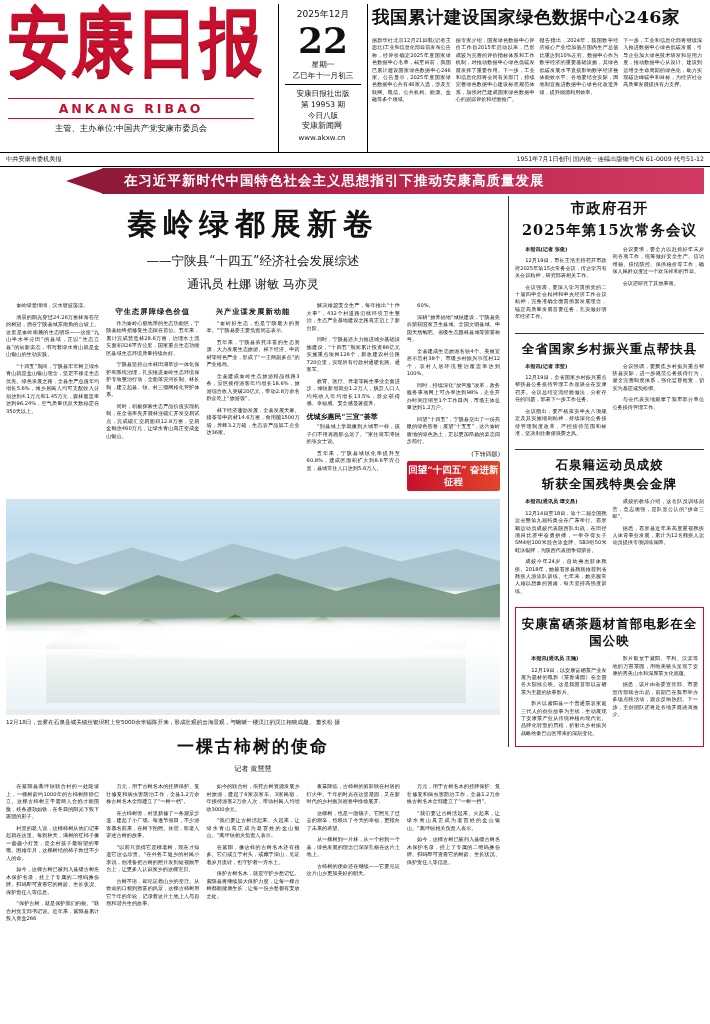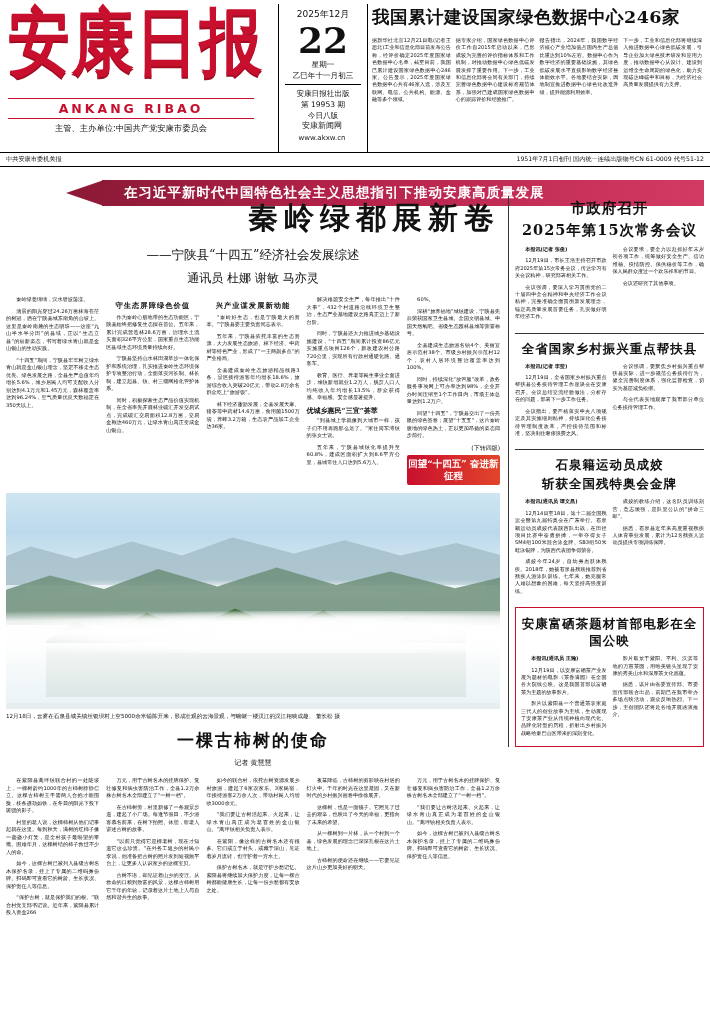--- a/index.html
+++ b/index.html
@@ -39,34 +39,34 @@
   .head-right{position:absolute;left:372px;top:6px;width:330px;}
   .head-lead{font-size:17.5px;font-weight:700;font-family:"DejaVu Serif","Liberation Serif",serif;line-height:23px;letter-spacing:.5px;}
   .head-body{display:flex;gap:5px;margin-top:8px;}
   .head-col{font-size:5.1px;line-height:7.4px;text-align:justify;flex:1;}
   .agency{position:absolute;left:278px;top:120px;width:88px;text-align:center;font-size:8px;line-height:12px;}
   .agency .u{font-size:7px;}
 
   .strip{position:absolute;left:0;top:152px;width:710px;font-size:6.2px;border-top:1px solid #000;border-bottom:1px solid #000;padding:2px 6px;box-sizing:border-box;display:flex;justify-content:space-between;}
 
   
-  .banner{position:relative;margin:12px 6px 0 6px;height:26px;}
+  .banner{position:relative;margin:0 6px 0 6px;height:26px;}
   .banner-bar{position:absolute;left:96px;top:0;right:0;height:26px;
     background:linear-gradient(90deg,#8e1a38 0%,#b4224a 40%,#d23a63 100%);}
   .banner-tri{position:absolute;left:60px;top:0;width:0;height:0;border-top:13px solid transparent;border-bottom:13px solid transparent;border-right:38px solid #8e1a38;}
   .banner-txt{position:absolute;left:118px;top:4px;color:#fff;font-size:13.5px;font-weight:700;letter-spacing:1px;font-family:"DejaVu Serif","Liberation Serif",serif;}
 
   
   .content{position:absolute;left:6px;top:196px;width:698px;}
   .left{position:absolute;left:0;top:0;width:494px;}
   .right{position:absolute;left:502px;top:0;width:196px;border-left:1px solid #333;padding-left:6px;box-sizing:border-box;}
 
   .headline{
-    text-align:right;font-family:Liberation Sans, sans-serif;
-    font-weight:700;font-size:30px;letter-spacing:6px;margin-top:2px;
+    text-align:center;font-family:Liberation Sans, sans-serif;
+    font-weight:700;font-size:30px;letter-spacing:6px;margin-top:8px;
   }
   .subhead{text-align:center;font-size:12.5px;margin-top:8px;font-family:"DejaVu Serif","Liberation Serif",serif;}
   .byline{text-align:center;font-size:12px;margin-top:6px;}
 
   .cols{display:flex;gap:7px;margin-top:9px;}
   .col{flex:1;font-size:5.15px;line-height:7.5px;text-align:justify;}
   .col p{margin:0 0 4px 0;text-indent:2em;}
   .sec-h{font-weight:700;font-size:7.3px;text-align:center;margin:6px 0 4px;letter-spacing:1px;font-family:"DejaVu Serif","Liberation Serif",serif;}
   .sec-h2{font-weight:700;font-size:7px;margin:5px 0 3px;font-family:"DejaVu Serif","Liberation Serif",serif;}
 

